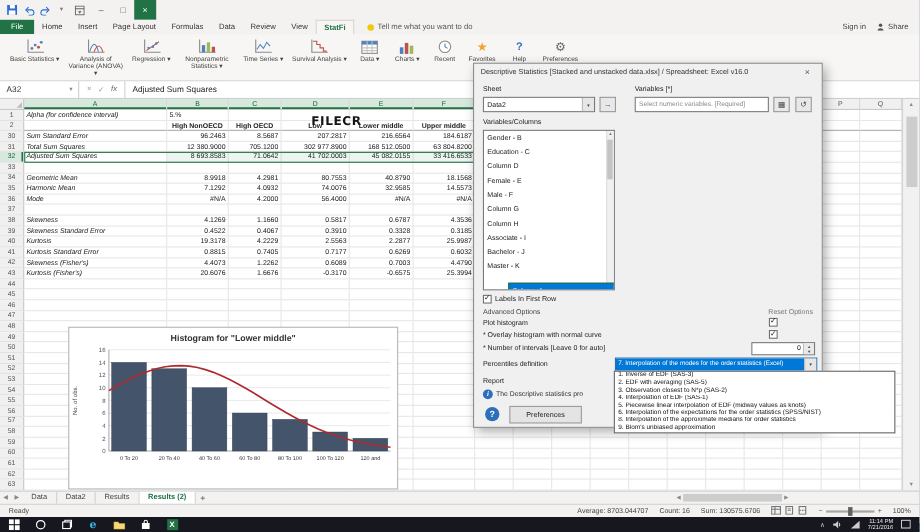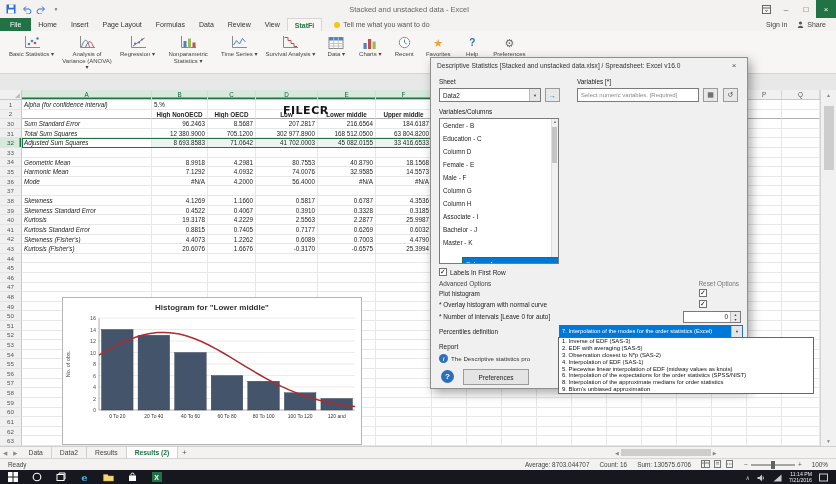--- a/index.html
+++ b/index.html
@@ -126,21 +126,20 @@
           </svg>
         </span>
       <span class="qat-btn">
           <svg width="11" height="9">
             <path d="M8 4 H3 a2.6 2.6 0 0 0 0 5 H6" fill="none" stroke="#2b6cd4"></path>
             <path d="M6 1.5 L8.5 4 L6 6.5" fill="none" stroke="#2b6cd4"></path>
           </svg>
         </span>
       <span class="qat-btn" style="font-size:5px;color:#777">▼</span>
     </div>
-    <div class="tb-title">Stacked and unstacked data - Excel</div>
     <div class="winctl">
       <span class="wbtn">
           <svg width="9" height="9">
             <rect x="0.5" y="0.5" width="8" height="8" fill="none" stroke="#666"></rect>
             <path d="M0.5 3 H8.5 M3.5 5 L4.5 6.5 L5.5 5" stroke="#666" fill="none"></path>
           </svg>
         </span>
       <span class="wbtn">–</span>
       <span class="wbtn">□</span>
       <span class="wbtn close">×</span>
@@ -281,20 +280,32 @@
         <div class="rlabel">Help</div>
       </div>
       <div class="rgroup">
         <div class="ric">
           <span style="color:#6d6d6d;font-size:11px;line-height:12px">⚙</span>
         </div>
         <div class="rlabel">Preferences</div>
       </div>
     </div>
 
+  <div class="fbar">
+    <div class="namebox">
+      <span>A32</span>
+      <span class="arr">▼</span>
+    </div>
+    <div class="fxbtns">
+      <span>×</span>
+      <span>✓</span>
+      <span style="font-style:italic;color:#666">fx</span>
+    </div>
+    <div class="fml">Adjusted Sum Squares</div>
+  </div>
 
   <div class="colhdr" id="colhdr">
       <div class="corner"></div>
       <div class="ch hl" style="width: 130px;">A</div>
       <div class="ch hl" style="width: 56px;">B</div>
       <div class="ch hl" style="width: 48px;">C</div>
       <div class="ch hl" style="width: 62px;">D</div>
       <div class="ch hl" style="width: 58px;">E</div>
       <div class="ch hl" style="width: 56px;">F</div>
       <div class="ch" style="width: 35px;">G</div>

